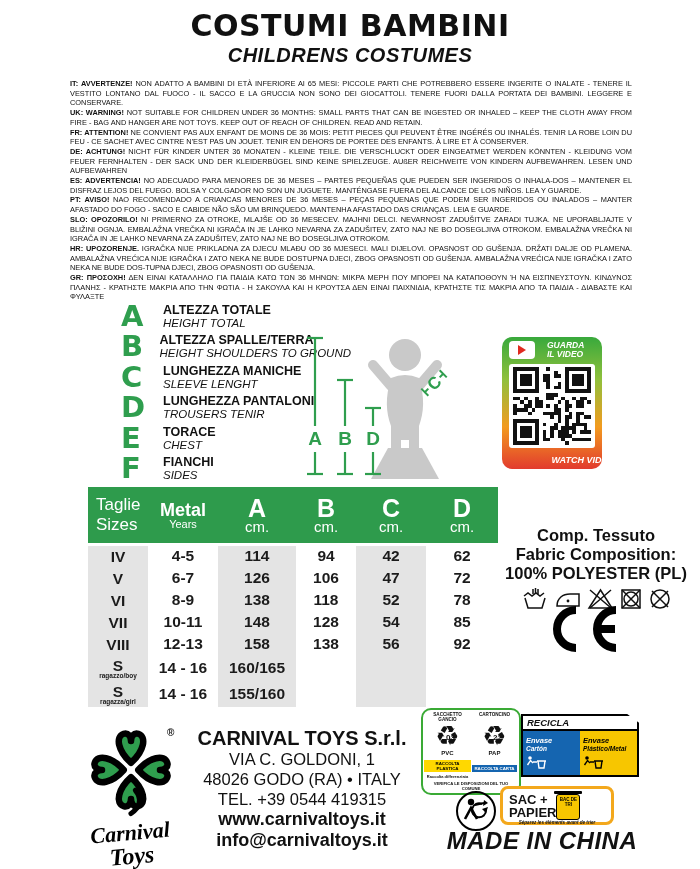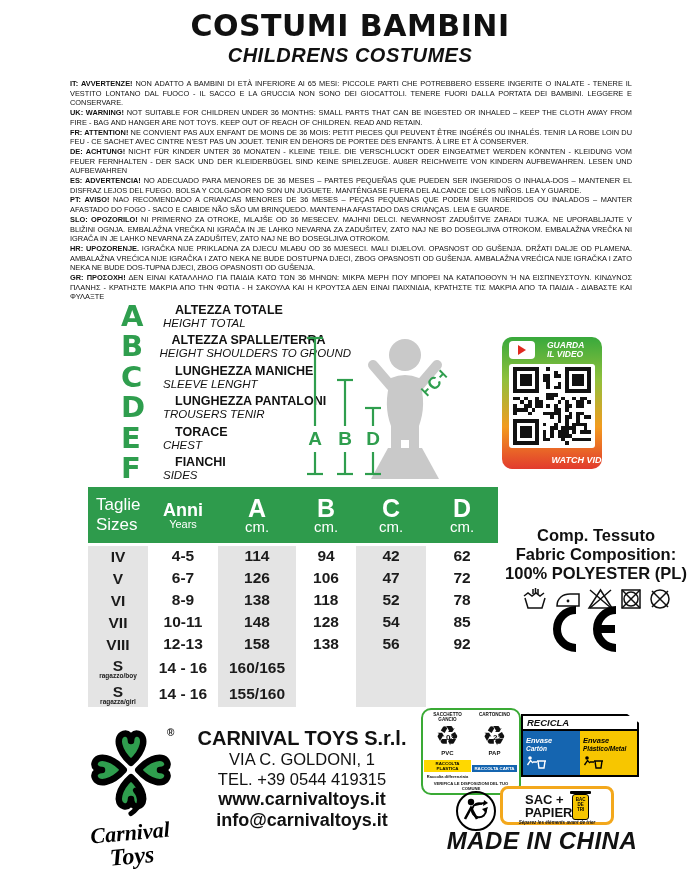--- a/index.html
+++ b/index.html
@@ -16,21 +16,21 @@
   .warnings{position:absolute;left:70px;top:79px;width:562px;font-size:7.4px;line-height:9.7px;
             text-align:justify;color:#101010;}
   .warnings p{margin:0;}
   .warnings .lead{font-weight:bold;}
 
   
   .legend{position:absolute;left:121px;top:303px;width:230px;}
   .legend-row{display:flex;height:30.4px;align-items:flex-start;}
   .legend-letter{width:42px;font-size:29px;font-weight:bold;color:#2f9e4e;line-height:27px;
                  font-family:"DejaVu Sans","Liberation Sans",sans-serif;}
-  .legend-it{font-size:12.5px;font-weight:bold;line-height:14px;white-space:nowrap;margin-left:12px;}
+  .legend-it{font-size:12.5px;font-weight:bold;line-height:14px;white-space:nowrap;}
   .legend-en{font-size:11.5px;font-style:italic;line-height:13px;white-space:nowrap;}
 
   
   .diagram{position:absolute;left:293px;top:328px;}
 
   
   .video-badge{position:absolute;left:502px;top:337px;width:100px;height:132px;border-radius:10px;
     background:linear-gradient(180deg,#38a93c 0%,#8fc03c 32%,#f29b1f 68%,#e23b2e 100%);}
   .vb-top{position:absolute;top:4px;left:7px;display:flex;align-items:center;gap:12px;}
   .yt-box{width:26px;height:18px;background:#fff;border-radius:4px;display:flex;align-items:center;justify-content:center;}
@@ -98,21 +98,21 @@
   .panel{width:50%;padding:6px 3px;box-sizing:border-box;}
   .panel.blue{background:#1565b0;color:#fff;}
   .panel.yellow{background:#f7c600;color:#000;}
   .panel .l1{font-size:7.5px;font-weight:bold;line-height:8px;}
   .panel .l2{font-size:6.5px;font-weight:bold;line-height:7px;}
   .panel svg{margin-top:3px;}
 
   
   .triman{position:absolute;left:455px;top:790px;}
   .sac-box{position:absolute;left:500px;top:786px;width:114px;border:3px solid #f3a81c;border-radius:8px;
-           background:#fff;box-sizing:border-box;display:flex;align-items:center;padding:2px 22px;}
+           background:#fff;box-sizing:border-box;display:flex;align-items:center;padding:2px 6px;}
   .sac-text{font-size:13px;font-weight:bold;line-height:13px;}
   .bin{width:24px;height:26px;background:#f7c600;border:1.5px solid #000;border-radius:3px;position:relative;
        margin-top:3px;box-sizing:border-box;padding-top:2px;}
   .bin::before{content:"";position:absolute;top:-4px;left:-3px;right:-3px;height:3px;background:#000;border-radius:1px;}
   .bin-label{font-size:4.5px;font-weight:bold;line-height:5px;text-align:center;color:#000;}
   .sac-caption{position:absolute;left:500px;top:820px;width:114px;font-size:4.6px;font-weight:bold;
                font-style:italic;text-align:center;}
   .made-in{position:absolute;left:420px;top:827px;width:244px;text-align:center;
            font-size:24px;font-weight:bold;font-style:italic;letter-spacing:.5px;}
 </style>
@@ -368,21 +368,21 @@
         <col style="width:70px">
         <col style="width:72px">
       </colgroup>
     <thead>
       <tr>
         <th class="first th-size">
           <div>Taglie</div>
             <div>Sizes</div>
         </th>
         <th class="th-anni">
-          <div class="big">Anni</div>
+          <div class="big">Metal</div>
             <div class="small">Years</div>
         </th>
         <th class="th-letter">
           <div class="big">A</div>
             <div class="small">cm.</div>
         </th>
         <th class="th-letter">
           <div class="big">B</div>
             <div class="small">cm.</div>
         </th>
@@ -516,20 +516,21 @@
     <g font-family="Liberation Serif,serif" font-style="italic" font-weight="bold" fill="#000" text-anchor="middle" transform="rotate(-5 47 120)">
       <text x="47" y="116" font-size="22">Carnival</text>
       <text x="47" y="140" font-size="24">Toys</text>
     </g>
   </svg>
   <span class="registered">®</span>
 
   <div class="company">
     <div class="co-name">CARNIVAL TOYS S.r.l.</div>
     <div class="co-line">VIA C. GOLDONI, 1</div>
+    <div class="co-line">48026 GODO (RA) • ITALY</div>
     <div class="co-line">TEL. +39 0544 419315</div>
     <div class="co-bold">www.carnivaltoys.it</div>
     <div class="co-bold">info@carnivaltoys.it</div>
   </div>
 
   <div class="eco-box">
     <div class="eco-cols">
       <div class="eco-col">
         <div class="eco-label">SACCHETTO GANCIO</div>
         <div class="loop-wrap">

